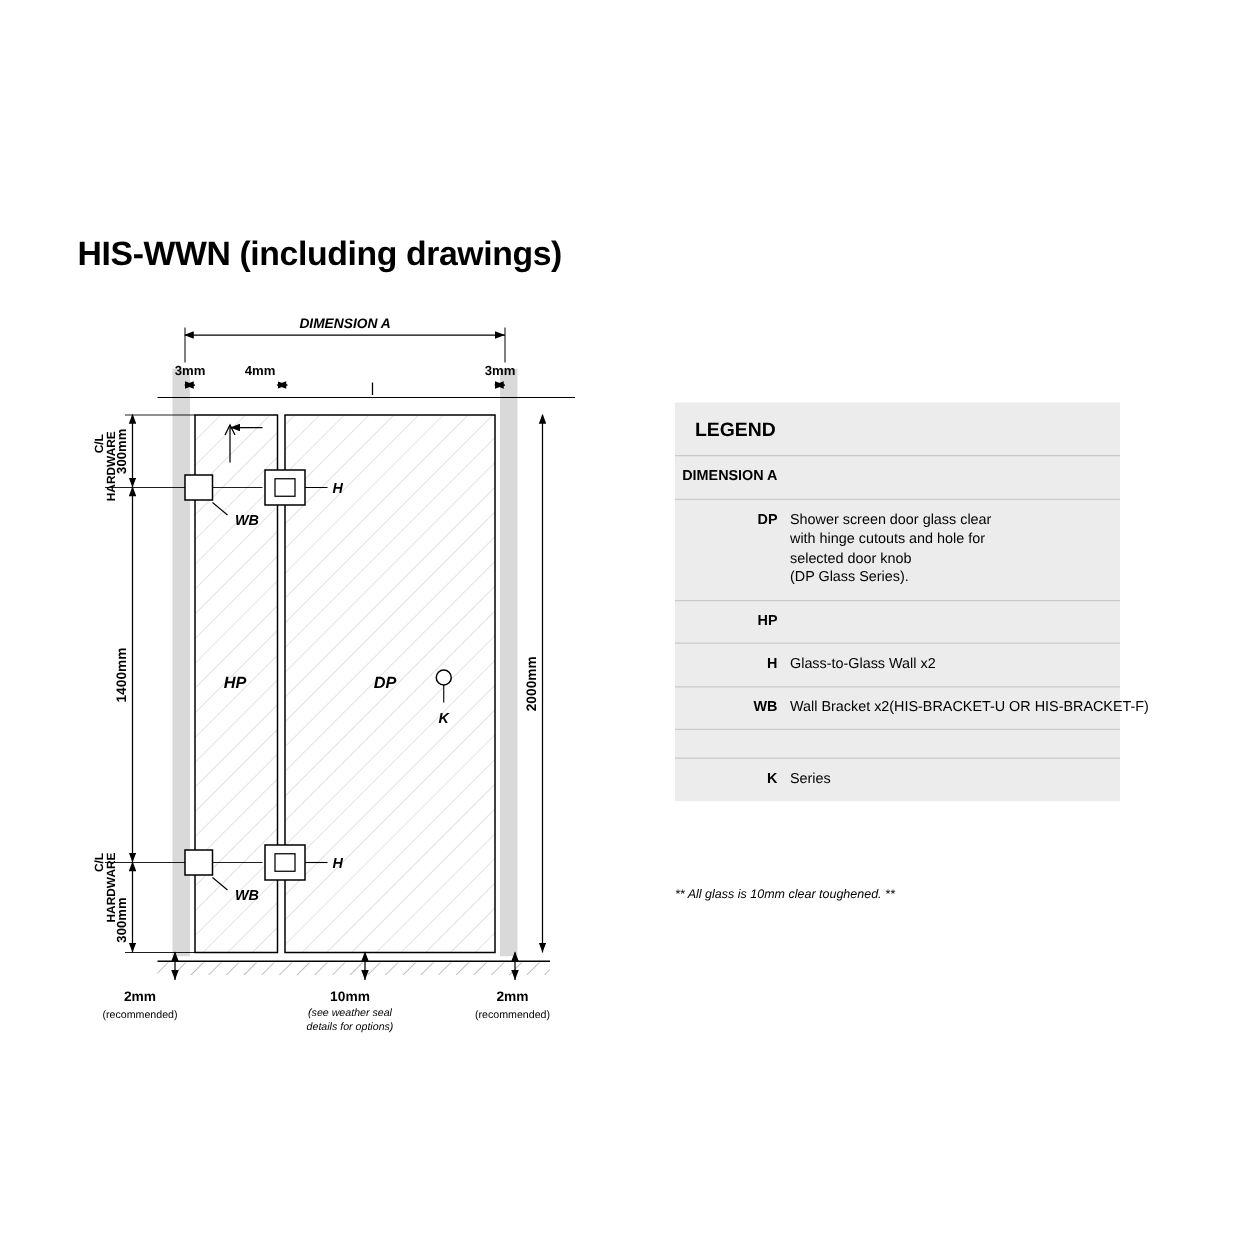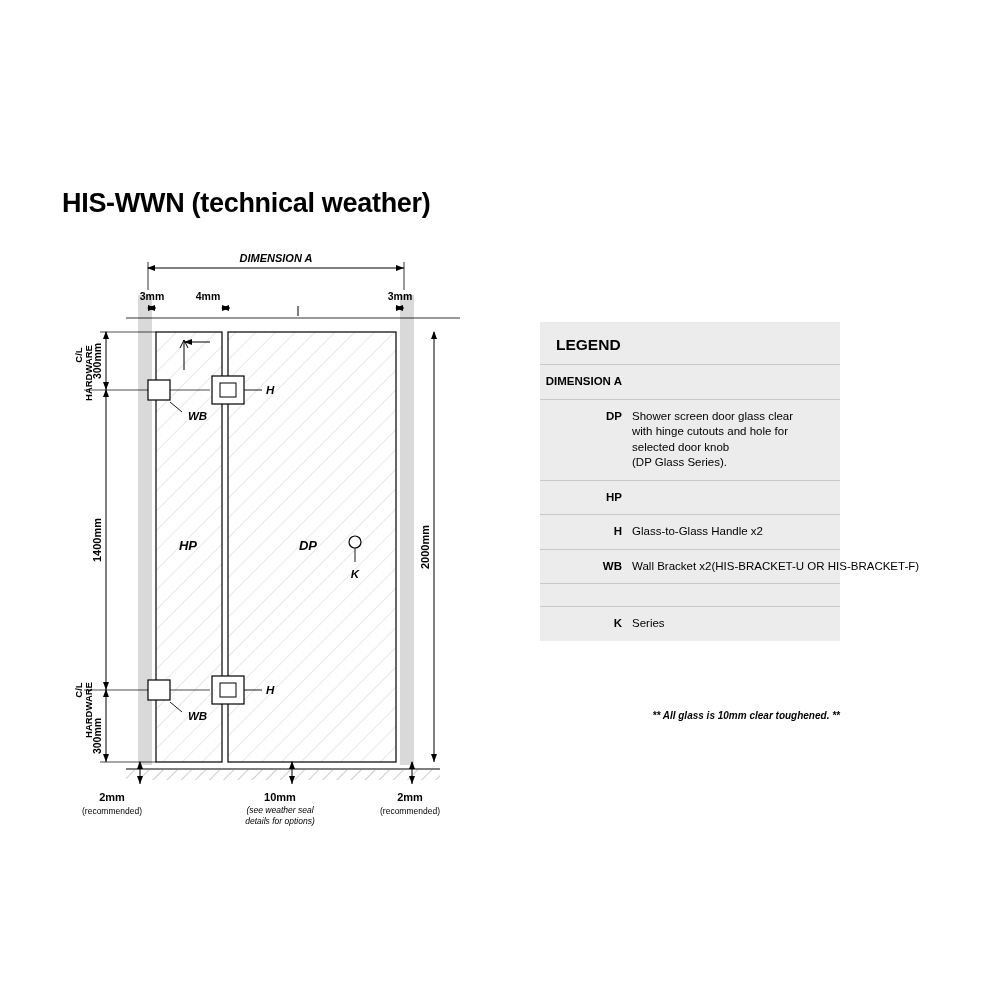--- a/index.html
+++ b/index.html
@@ -38,21 +38,21 @@
   .txt {
     font-family: "Liberation Sans", sans-serif;
     fill: #000;
   }
 
   
   #legend {
     position: absolute;
     left: 540px;
     top: 322px;
-    width: 300px;
+    width: 356px;
     background: #ececec;
     box-sizing: border-box;
     padding: 0;
   }
   #legend .legend-title {
     font-size: 15.5px;
     font-weight: bold;
     padding: 14px 16px 10px 16px;
     border-bottom: 1px solid #c9c9c9;
   }
@@ -82,30 +82,30 @@
   .legend-desc.nowrap { white-space: nowrap; }
   .legend-spacer {
     height: 22px;
     border-bottom: 1px solid #c9c9c9;
   }
   #legend-note {
     position: absolute;
     left: 540px;
     top: 710px;
     width: 300px;
-    text-align: right;
+    text-align: left;
     font-size: 10px;
     font-style: italic;
-    font-weight: bold;
+    font-weight: normal;
   }
 </style>
 </head>
 <body>
 
-<div class="page-title">HIS-WWN (technical weather)</div>
+<div class="page-title">HIS-WWN (including drawings)</div>
 
 <div id="drawing">
 <svg width="460" height="590" viewBox="0 0 460 590" xmlns="http://www.w3.org/2000/svg">
   <defs>
     <pattern id="glasshatch" width="14" height="14" patternUnits="userSpaceOnUse" patternTransform="rotate(45)">
       <line x1="0" y1="0" x2="0" y2="14" stroke="#d0d0d0" stroke-width="1"></line>
     </pattern>
     <pattern id="floorhatch" width="10" height="10" patternUnits="userSpaceOnUse" patternTransform="rotate(45)">
       <line x1="0" y1="0" x2="0" y2="10" stroke="#9a9a9a" stroke-width="1"></line>
     </pattern>
@@ -224,21 +224,21 @@
 selected door knob
 (DP Glass Series).</div>
   </div>
 
   <div class="legend-row">
     <div class="legend-key">HP</div>
   </div>
 
   <div class="legend-row">
     <div class="legend-key">H</div>
-    <div class="legend-desc nowrap">Glass-to-Glass Handle x2</div>
+    <div class="legend-desc nowrap">Glass-to-Glass Wall x2</div>
   </div>
 
   <div class="legend-row">
     <div class="legend-key">WB</div>
     <div class="legend-desc nowrap">Wall Bracket x2(HIS-BRACKET-U OR HIS-BRACKET-F)</div>
   </div>
 
   <div class="legend-spacer"></div>
 
   <div class="legend-row">

